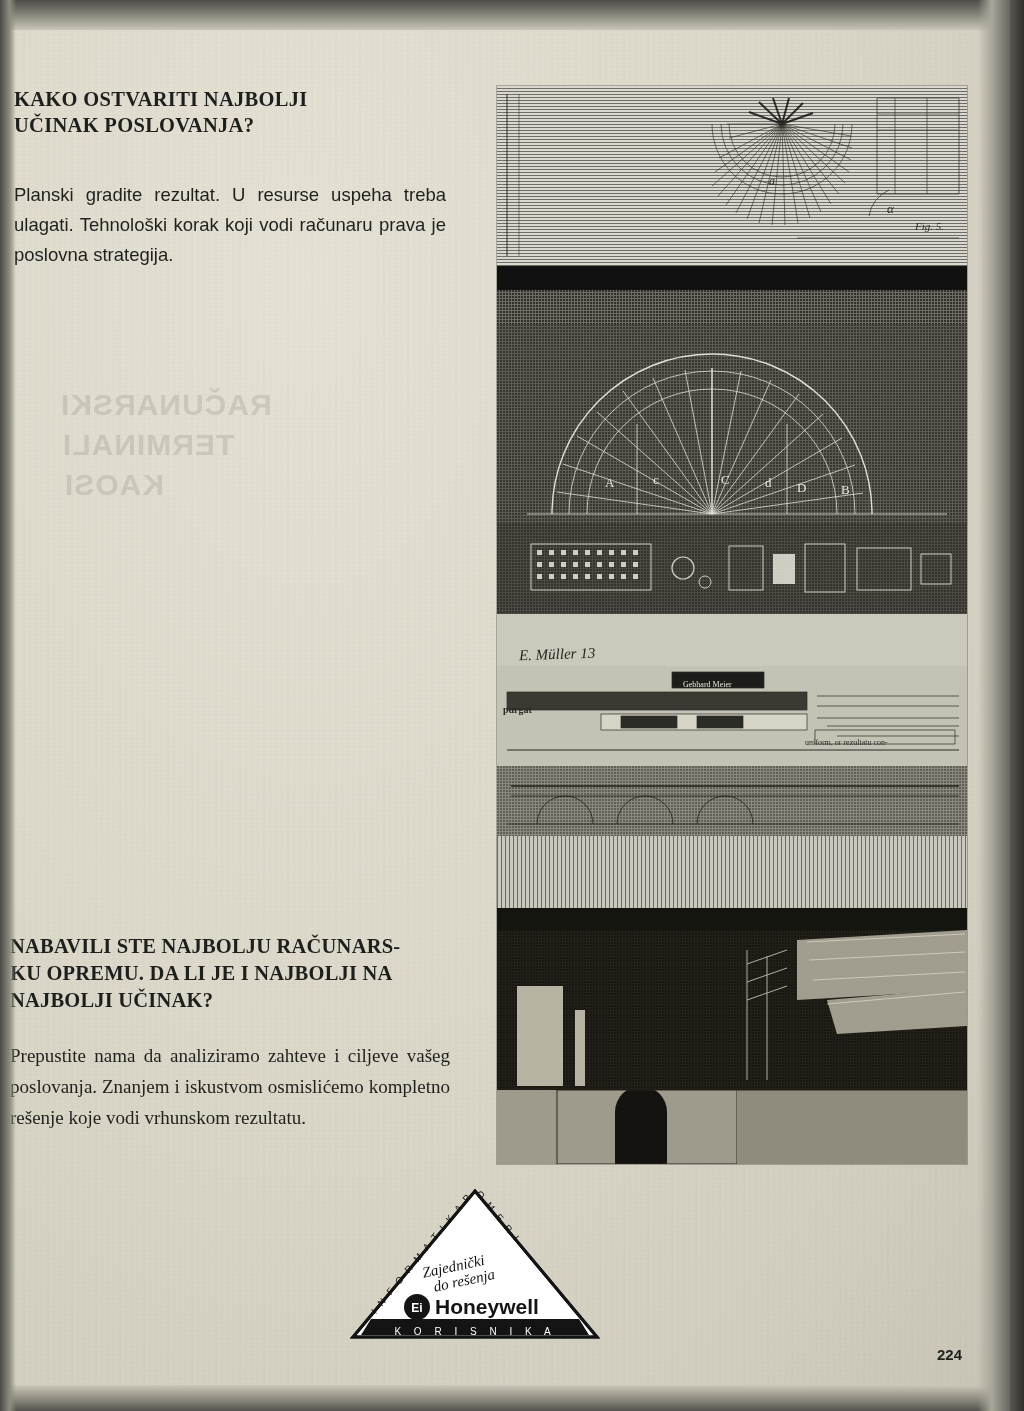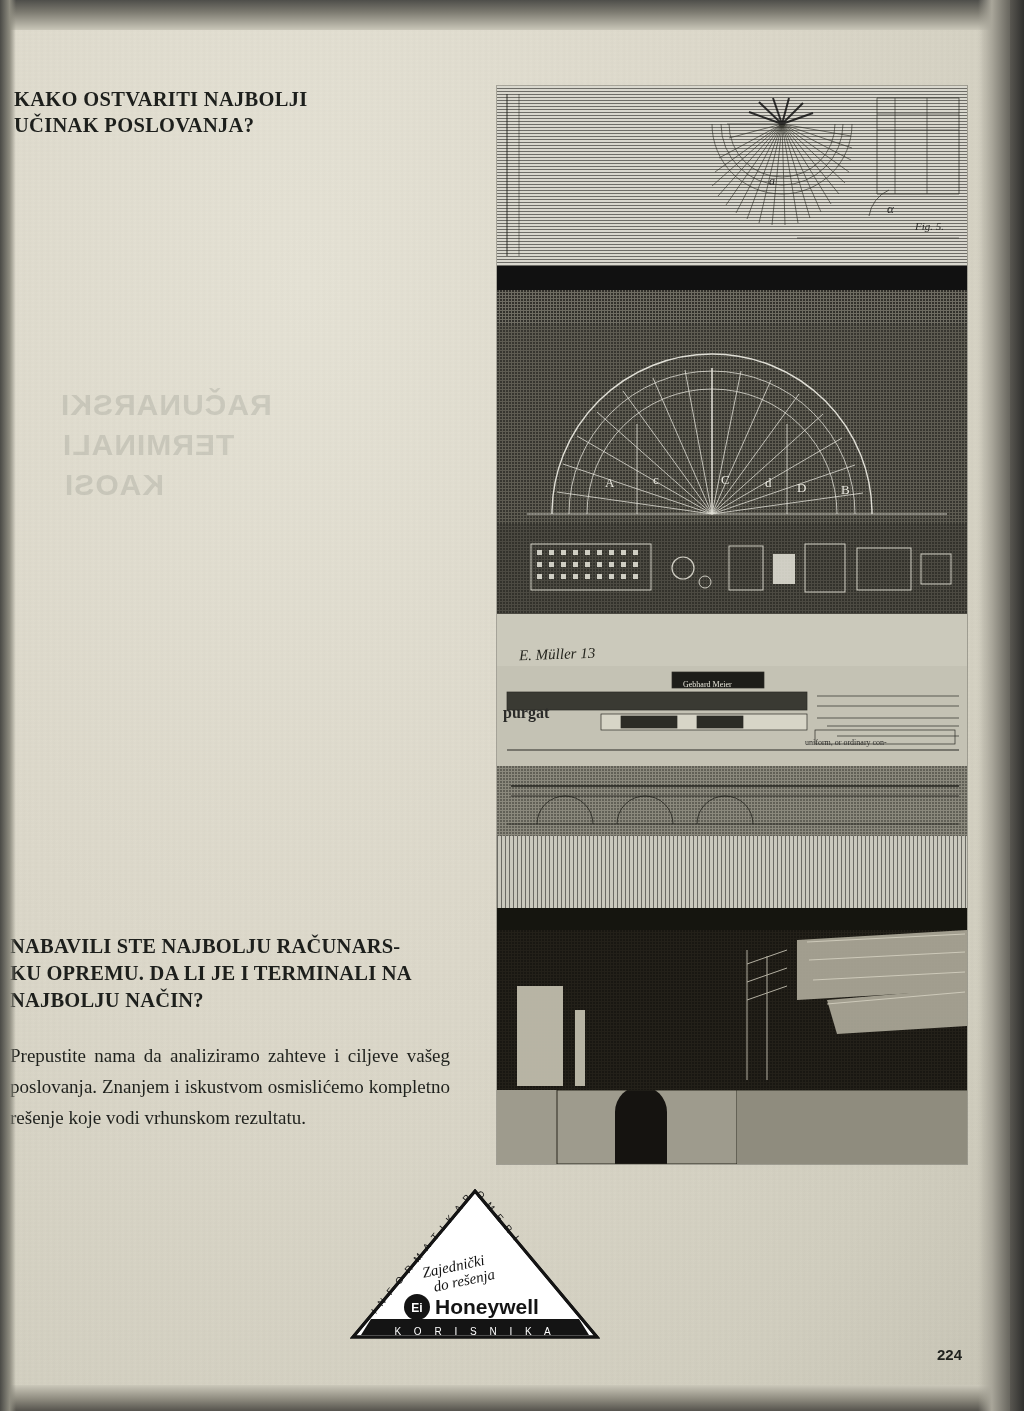--- a/index.html
+++ b/index.html
@@ -192,27 +192,28 @@
 
   <div class="ghost" style="left:60px; top:388px; font-size:30px;">RAČUNARSKI</div>
   <div class="ghost" style="left:62px; top:428px; font-size:30px;">TERMINALI</div>
   <div class="ghost" style="left:64px; top:468px; font-size:30px;">KAOSI</div>
 
   <div class="col-left">
     <h1 class="headline">
       <span class="ln">KAKO OSTVARITI NAJBOLJI</span>
       <span class="ln">UČINAK POSLOVANJA?</span>
     </h1>
+    <p class="body-para">Planski gradite rezultat. U resurse uspeha treba ulagati. Tehnološki korak koji vodi računaru prava je poslovna strategija.</p>
   </div>
 
   <div class="block-two">
     <h2 class="headline2">
       <span class="ln">NABAVILI STE NAJBOLJU RAČUNARS-</span>
-      <span class="ln">KU OPREMU. DA LI JE I TERMINALI NA</span>
-      <span class="ln">NAJBOLJU NAČIN?</span>
+      <span class="ln">KU OPREMU. DA LI JE I NAJBOLJI NA</span>
+      <span class="ln">NAJBOLJI UČINAK?</span>
     </h2>
     <p class="body-para2">Prepustite nama da analiziramo zahteve i ciljeve vašeg poslovanja. Znanjem i iskustvom osmislićemo kompletno rešenje koje vodi vrhunskom rezultatu.</p>
   </div>
 
   <div class="figure">
 
     <div class="fig-band hlines" style="top:0; height:180px; background-color:#cfcdc0; opacity:0.95;"></div>
     <div class="fig-band" style="top:0; height:180px;">
       <svg width="470" height="180" viewBox="0 0 470 180">
         <g stroke="#26261f" stroke-width="0.7" fill="none" opacity="0.85">
@@ -379,22 +380,22 @@
             <path d="M320 40 L462 40"></path>
             <path d="M320 52 L462 52"></path>
           <path d="M330 60 L462 60"></path>
             <path d="M340 70 L462 70"></path>
           <rect x="318" y="64" width="140" height="14" fill="none"></rect>
           <path d="M10 84 L462 84" stroke-width="1"></path>
         </g>
       </svg>
     </div>
     <div class="fig-text-tiny" style="left:186px; top:594px; color:#e6e4d8;">Gebhard Meier</div>
-    <div class="fig-text-tiny" style="left:6px; top:618px; font-size:16px; font-weight:bold;">purgat</div>
-    <div class="fig-text-tiny" style="left:308px; top:652px;">uniform, or ordinary con-</div>
+    <div class="fig-text-tiny" style="left:6px; top:618px; font-size:10px; font-weight:bold;">purgat</div>
+    <div class="fig-text-tiny" style="left:308px; top:652px;">uniform, or rezultatu con-</div>
 
     <div class="fig-band" style="top:680px; height:70px; background:#8b897d;">
       <div class="halftone" style="position:absolute; inset:0; opacity:0.55;"></div>
       <svg width="470" height="70" viewBox="0 0 470 70" style="position:absolute; left:0; top:0;">
         <g stroke="#22221d" stroke-width="0.8" fill="none">
           <path d="M10 58 L462 58"></path>
           <path d="M40 58 A28 28 0 0 1 96 58"></path>
           <path d="M120 58 A28 28 0 0 1 176 58"></path>
           <path d="M200 58 A28 28 0 0 1 256 58"></path>
           <path d="M14 20 L462 20" stroke-width="1.3"></path>

